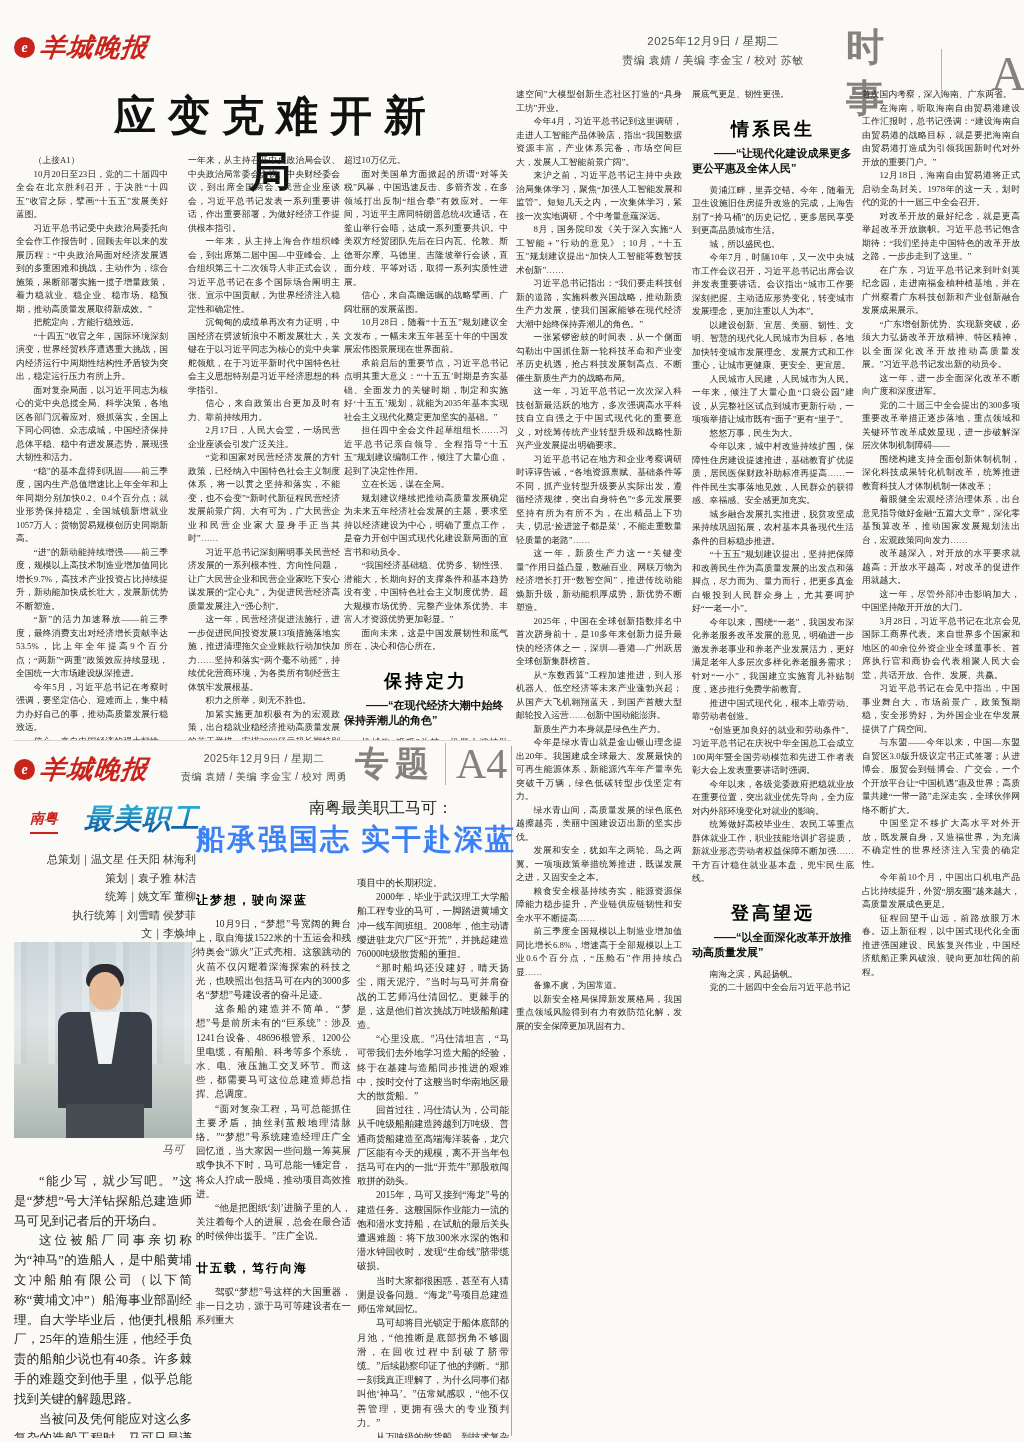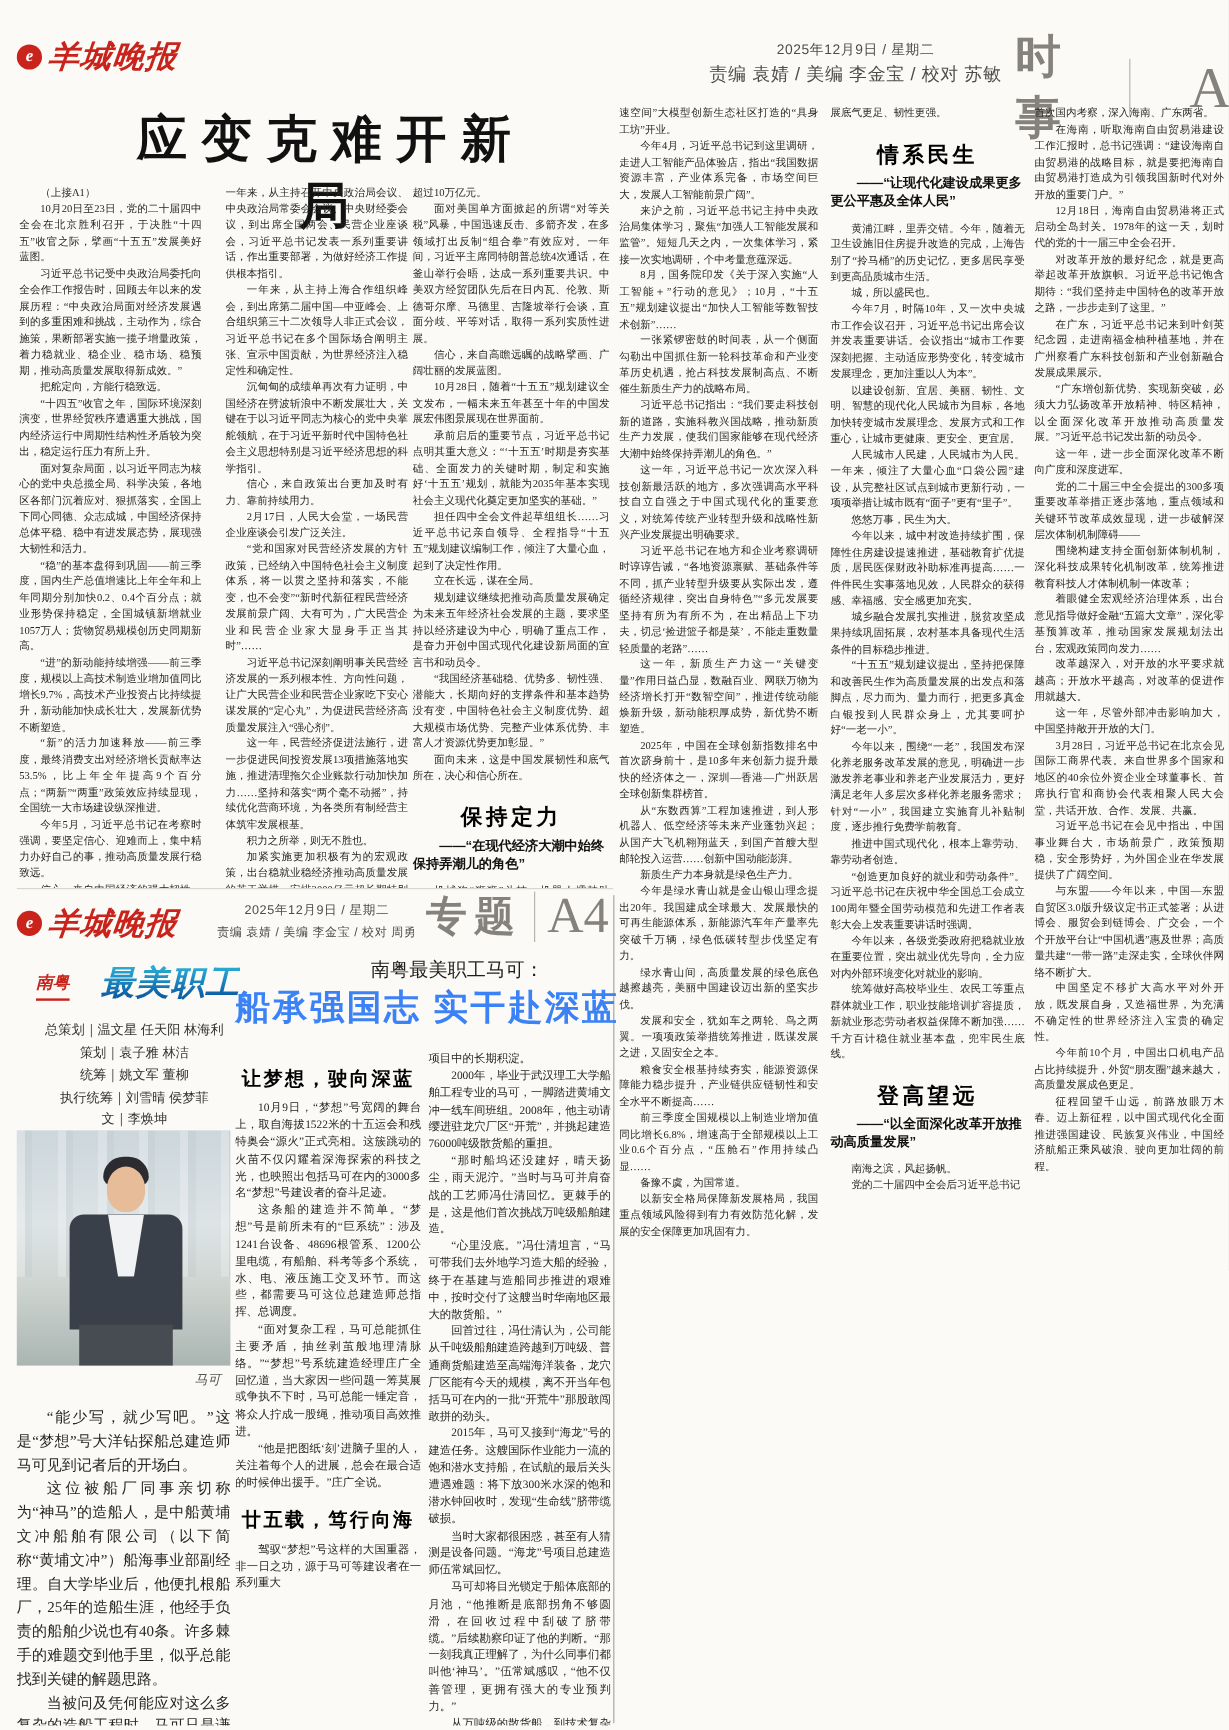--- a/index.html
+++ b/index.html
@@ -5,21 +5,21 @@
   html,body{margin:0;padding:0;background:#e8e6e1;}
   .sheet{position:relative;width:1024px;height:1442px;margin:0 auto;background:#fbfaf6;
          font-family:"Liberation Serif","DejaVu Serif",serif;color:#262626;overflow:hidden;}
   
   .logo{position:absolute;display:flex;align-items:center;gap:5px;color:#c9241c;}
   .emblem{width:21px;height:21px;border-radius:50%;background:#c9241c;color:#fff;
           font:italic 700 14px/21px "Liberation Serif",serif;text-align:center;flex:0 0 auto;}
   .logotext{font-weight:900;font-size:26px;font-style:italic;letter-spacing:1px;transform:skewX(-6deg);white-space:nowrap;}
   .meta{position:absolute;text-align:center;font-family:"Liberation Sans","DejaVu Sans",sans-serif;color:#4c4c4c;}
   .meta .d{font-size:11.5px;letter-spacing:.5px;}
-  .meta .s{font-size:15px;margin-top:4px;letter-spacing:.5px;}
+  .meta .s{font-size:11px;margin-top:4px;letter-spacing:.5px;}
   .plabel{position:absolute;display:flex;align-items:center;color:#85827d;}
   .plabel .sec{font-weight:700;letter-spacing:6px;}
   .plabel .bar{width:1px;background:#b7b4ae;margin:0 10px;}
   .plabel .no{font-weight:500;}
   .rule{position:absolute;border-top:1px solid #d9d6cf;}
   .vrule{position:absolute;width:1px;background:#a9a7a1;}
   
   .h1-main{position:absolute;font-weight:900;color:#111;text-align:center;letter-spacing:12px;}
   .h2-feature{position:absolute;font-family:"Liberation Sans","DejaVu Sans",sans-serif;
               font-weight:900;color:#3b82f6;letter-spacing:2px;white-space:nowrap;}
@@ -29,21 +29,21 @@
   .colA{font-size:8.8px;line-height:13.5px;}
   .colB{font-size:9.5px;line-height:14.2px;}
   .colC{font-size:12.5px;line-height:19.8px;}
   .blk-p{text-indent:2em;}
   .blk-c{text-indent:0;}
   .blk-h{font-family:"Liberation Sans","DejaVu Sans",sans-serif;font-weight:900;color:#000;
          font-size:18px;line-height:24px;text-align:center;text-indent:0;letter-spacing:3px;margin:15px 0 5px;}
   .blk-s{font-family:"Liberation Sans","DejaVu Sans",sans-serif;font-weight:700;color:#111;
          font-size:11px;line-height:15.5px;text-indent:2em;text-align:left;margin-bottom:7px;}
   .blk-h3{font-family:"Liberation Sans","DejaVu Sans",sans-serif;font-weight:900;color:#000;
-          font-size:16px;line-height:22px;text-align:center;text-indent:0;letter-spacing:2px;margin:13px 0 6px;}
+          font-size:12px;line-height:22px;text-align:left;text-indent:0;letter-spacing:2px;margin:13px 0 6px;}
   .blk-cr{text-indent:0;font-family:"Liberation Sans","DejaVu Sans",sans-serif;}
   
   .brand{position:absolute;display:flex;align-items:flex-end;gap:24px;}
   .brand .ny{color:#c9241c;font-size:14px;font-weight:700;font-style:italic;margin-right:2px;padding-bottom:4px;
              border-bottom:2px solid #c9241c;}
   .brand .zm{font-family:"Liberation Sans","DejaVu Sans",sans-serif;font-weight:900;font-style:italic;
              font-size:28px;line-height:30px;letter-spacing:1px;
              background:linear-gradient(180deg,#2cb3d8 0%,#0e5fa6 85%);
              -webkit-background-clip:text;background-clip:text;color:transparent;}
   .credits{position:absolute;font-size:11px;line-height:18.5px;color:#333;}
@@ -118,22 +118,22 @@
       <div class="blk-p">面向未来，这是中国发展韧性和底气所在，决心和信心所在。</div>
       <div class="blk-h">保持定力</div>
       <div class="blk-s">——“在现代经济大潮中始终保持弄潮儿的角色”</div>
       <div class="blk-p">机械狗“狮狮”斗技，机器人擂鼓助兴、“模小速”现身迎宾……11月底，上海“模</div>
     </div>
   <div class="col colA" style="left:516px;top:88px;width:166px;height:1348px;">
       <div class="blk-c">速空间”大模型创新生态社区打造的“具身工坊”开业。</div>
       <div class="blk-p">今年4月，习近平总书记到这里调研，走进人工智能产品体验店，指出“我国数据资源丰富，产业体系完备，市场空间巨大，发展人工智能前景广阔”。</div>
       <div class="blk-p">来沪之前，习近平总书记主持中央政治局集体学习，聚焦“加强人工智能发展和监管”。短短几天之内，一次集体学习，紧接一次实地调研，个中考量意蕴深远。</div>
       <div class="blk-p">8月，国务院印发《关于深入实施“人工智能＋”行动的意见》；10月，“十五五”规划建议提出“加快人工智能等数智技术创新”……</div>
+      <div class="blk-p">习近平总书记指出：“我们要走科技创新的道路，实施科教兴国战略，推动新质生产力发展，使我们国家能够在现代经济大潮中始终保持弄潮儿的角色。”</div>
       <div class="blk-p">一张紧锣密鼓的时间表，从一个侧面勾勒出中国抓住新一轮科技革命和产业变革历史机遇，抢占科技发展制高点、不断催生新质生产力的战略布局。</div>
-      <div class="blk-p">习近平总书记指出：“我们要走科技创新的道路，实施科教兴国战略，推动新质生产力发展，使我们国家能够在现代经济大潮中始终保持弄潮儿的角色。”</div>
       <div class="blk-p">这一年，习近平总书记一次次深入科技创新最活跃的地方，多次强调高水平科技自立自强之于中国式现代化的重要意义，对统筹传统产业转型升级和战略性新兴产业发展提出明确要求。</div>
       <div class="blk-p">习近平总书记在地方和企业考察调研时谆谆告诫，“各地资源禀赋、基础条件等不同，抓产业转型升级要从实际出发，遵循经济规律，突出自身特色”“多元发展要坚持有所为有所不为，在出精品上下功夫，切忌‘捡进篮子都是菜’，不能走重数量轻质量的老路”……</div>
       <div class="blk-p">这一年，新质生产力这一“关键变量”作用日益凸显，数融百业、网联万物为经济增长打开“数智空间”，推进传统动能焕新升级，新动能积厚成势，新优势不断塑造。</div>
       <div class="blk-p">2025年，中国在全球创新指数排名中首次跻身前十，是10多年来创新力提升最快的经济体之一，深圳—香港—广州跃居全球创新集群榜首。</div>
       <div class="blk-p">从“东数西算”工程加速推进，到人形机器人、低空经济等未来产业蓬勃兴起；从国产大飞机翱翔蓝天，到国产首艘大型邮轮投入运营……创新中国动能澎湃。</div>
       <div class="blk-p">新质生产力本身就是绿色生产力。</div>
       <div class="blk-p">今年是绿水青山就是金山银山理念提出20年。我国建成全球最大、发展最快的可再生能源体系，新能源汽车年产量率先突破千万辆，绿色低碳转型步伐坚定有力。</div>
       <div class="blk-p">绿水青山间，高质量发展的绿色底色越擦越亮，美丽中国建设迈出新的坚实步伐。</div>
       <div class="blk-p">发展和安全，犹如车之两轮、鸟之两翼。一项项政策举措统筹推进，既谋发展之进，又固安全之本。</div>
       <div class="blk-p">粮食安全根基持续夯实，能源资源保障能力稳步提升，产业链供应链韧性和安全水平不断提高……</div>
@@ -203,21 +203,21 @@
   </div>
 
   <div class="brand" style="left:30px;top:804px;">
     <span class="ny">南粤</span>
     <span class="zm">最美职工</span>
   </div>
 
   <div class="kicker" style="left:250px;top:798px;width:262px;font-size:16px;">南粤最美职工马可：</div>
   <div class="h2-feature" style="left:196px;top:820px;font-size:29px;">船承强国志 实干赴深蓝</div>
 
-  <div class="credits col" style="left:28px;top:850px;width:168px;height:116px;text-align:center;">
+  <div class="credits col" style="left:28px;top:850px;width:168px;height:116px;text-align:right;">
       <div class="blk-cr">总策划｜温文星 任天阳 林海利</div>
       <div class="blk-cr">策划｜袁子雅 林洁</div>
       <div class="blk-cr">统筹｜姚文军 董柳</div>
       <div class="blk-cr">执行统筹｜刘雪晴 侯梦菲</div>
       <div class="blk-cr">文｜李焕坤</div>
       <div class="blk-cr">图｜钟振彬</div>
     </div>
 
   <div class="photo" style="left:14px;top:942px;width:178px;height:196px;">
     <div class="ph-str"></div>

